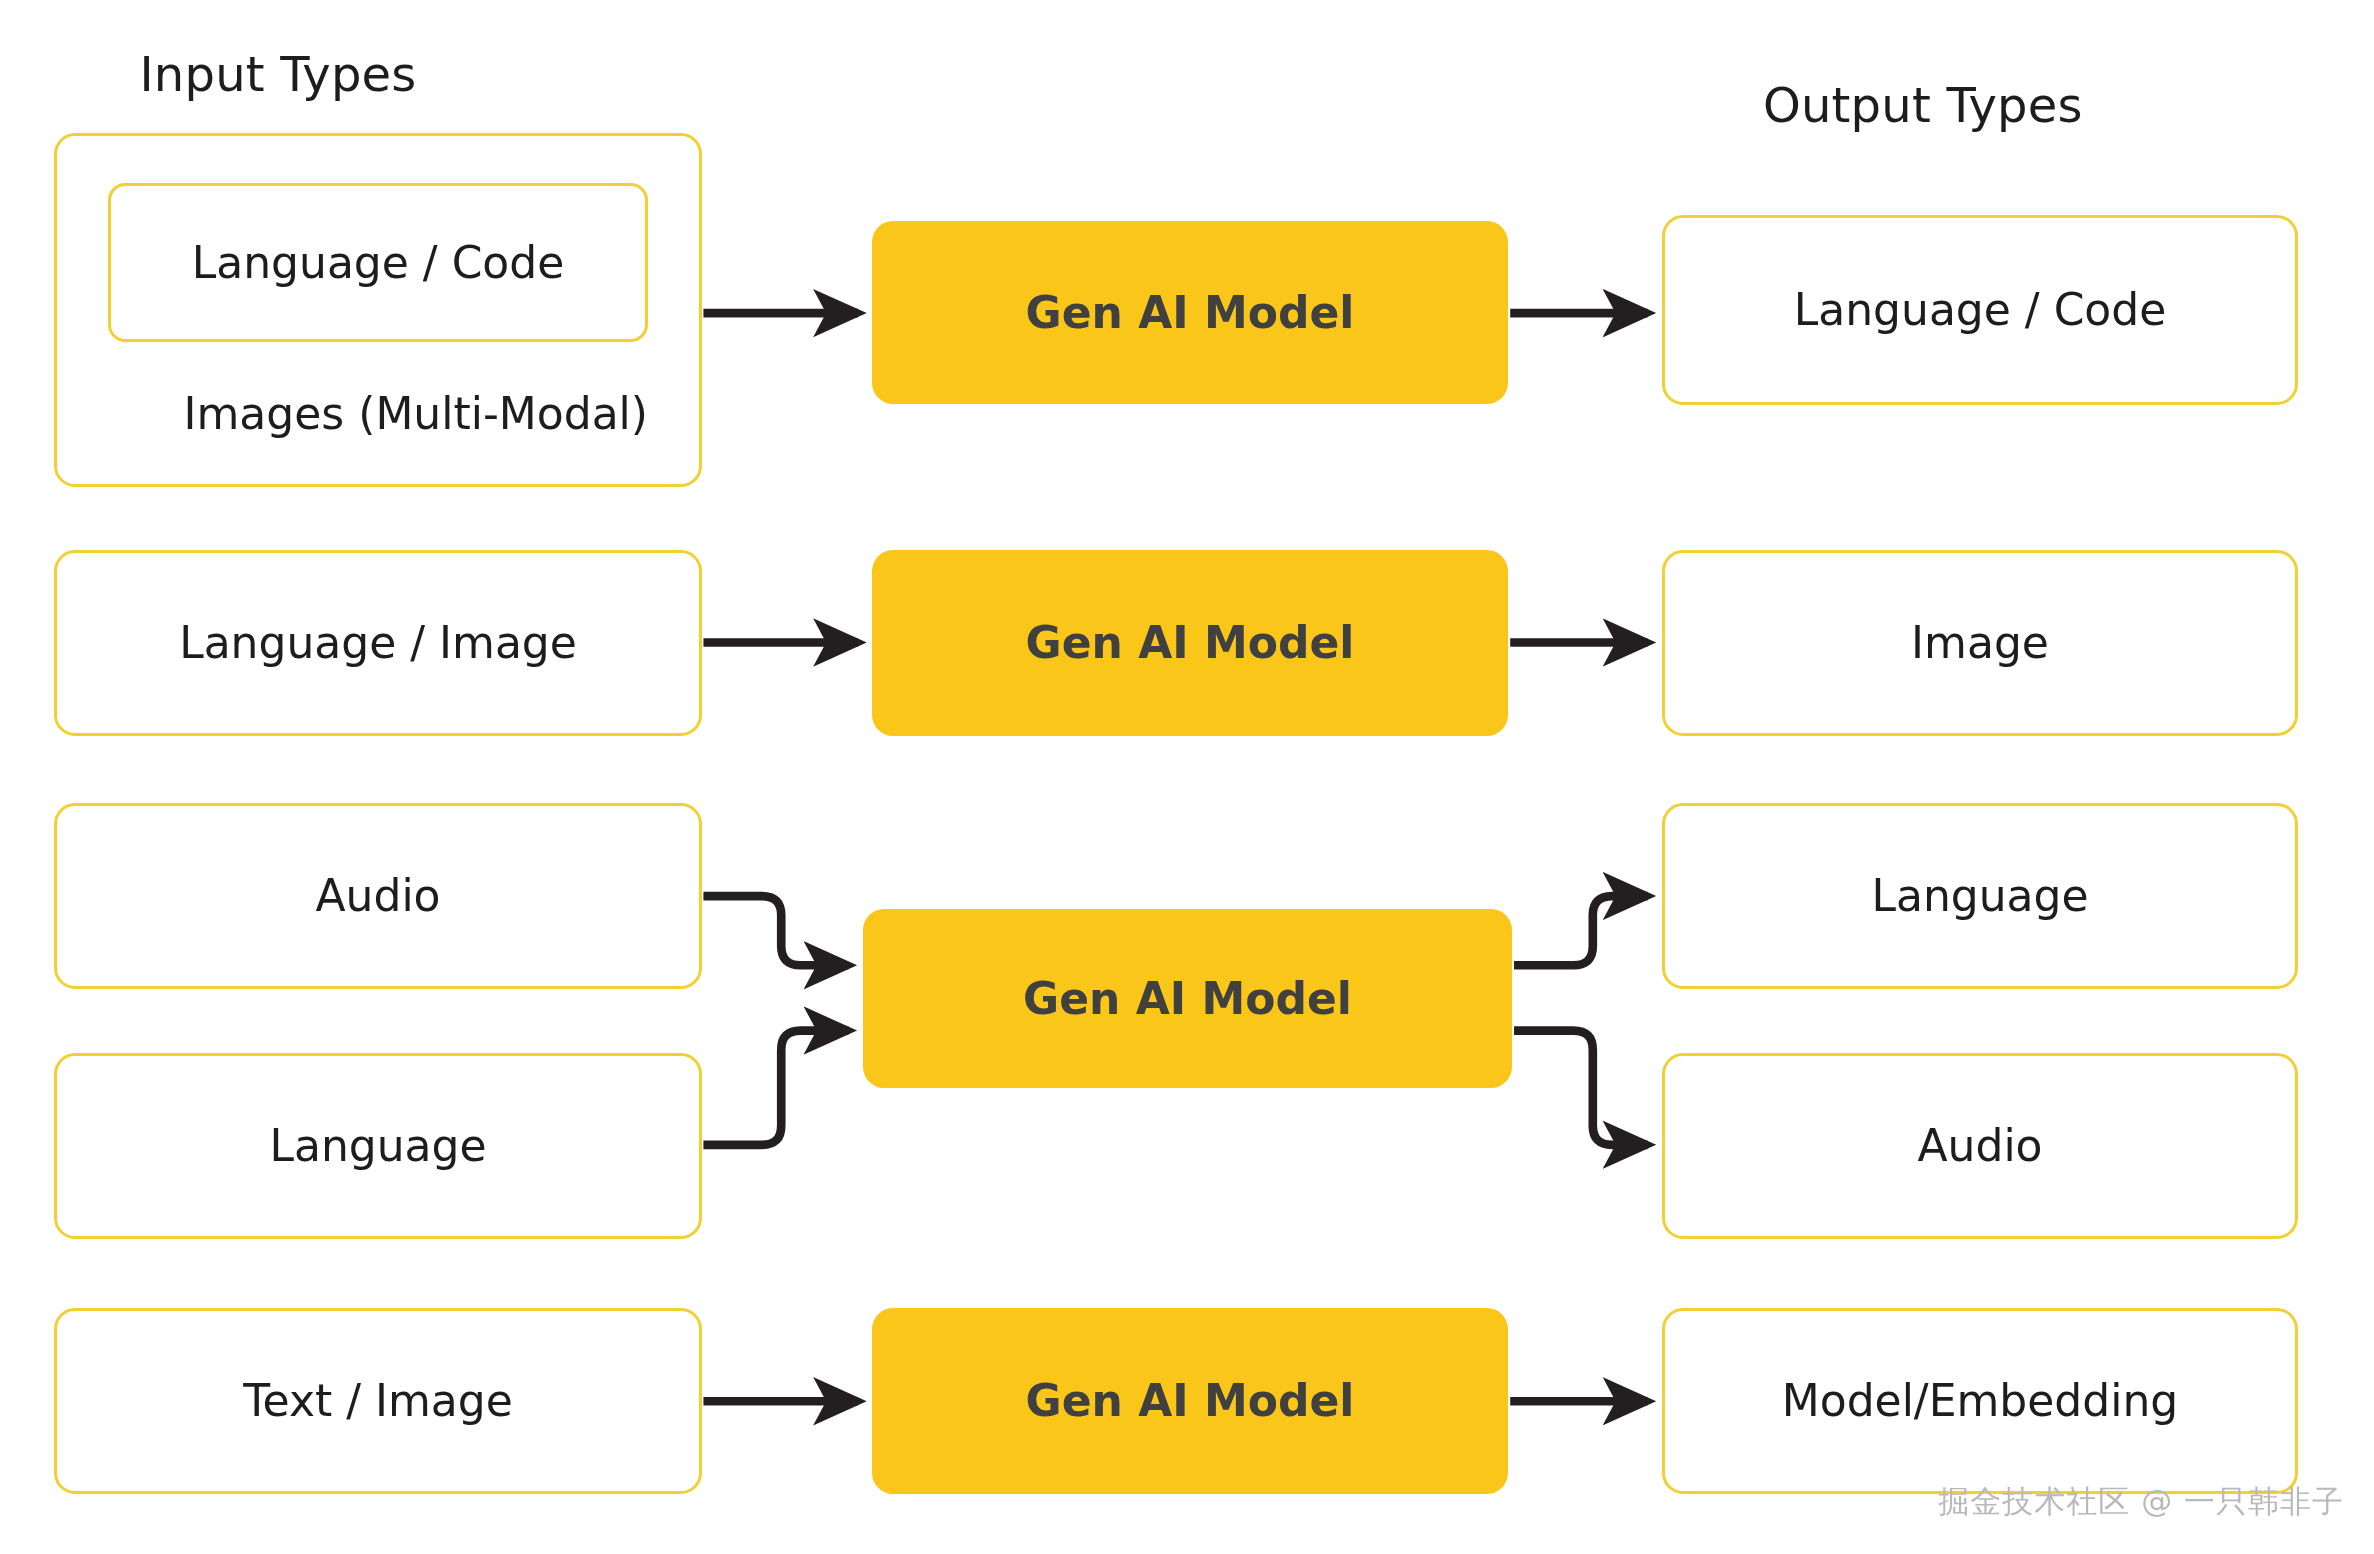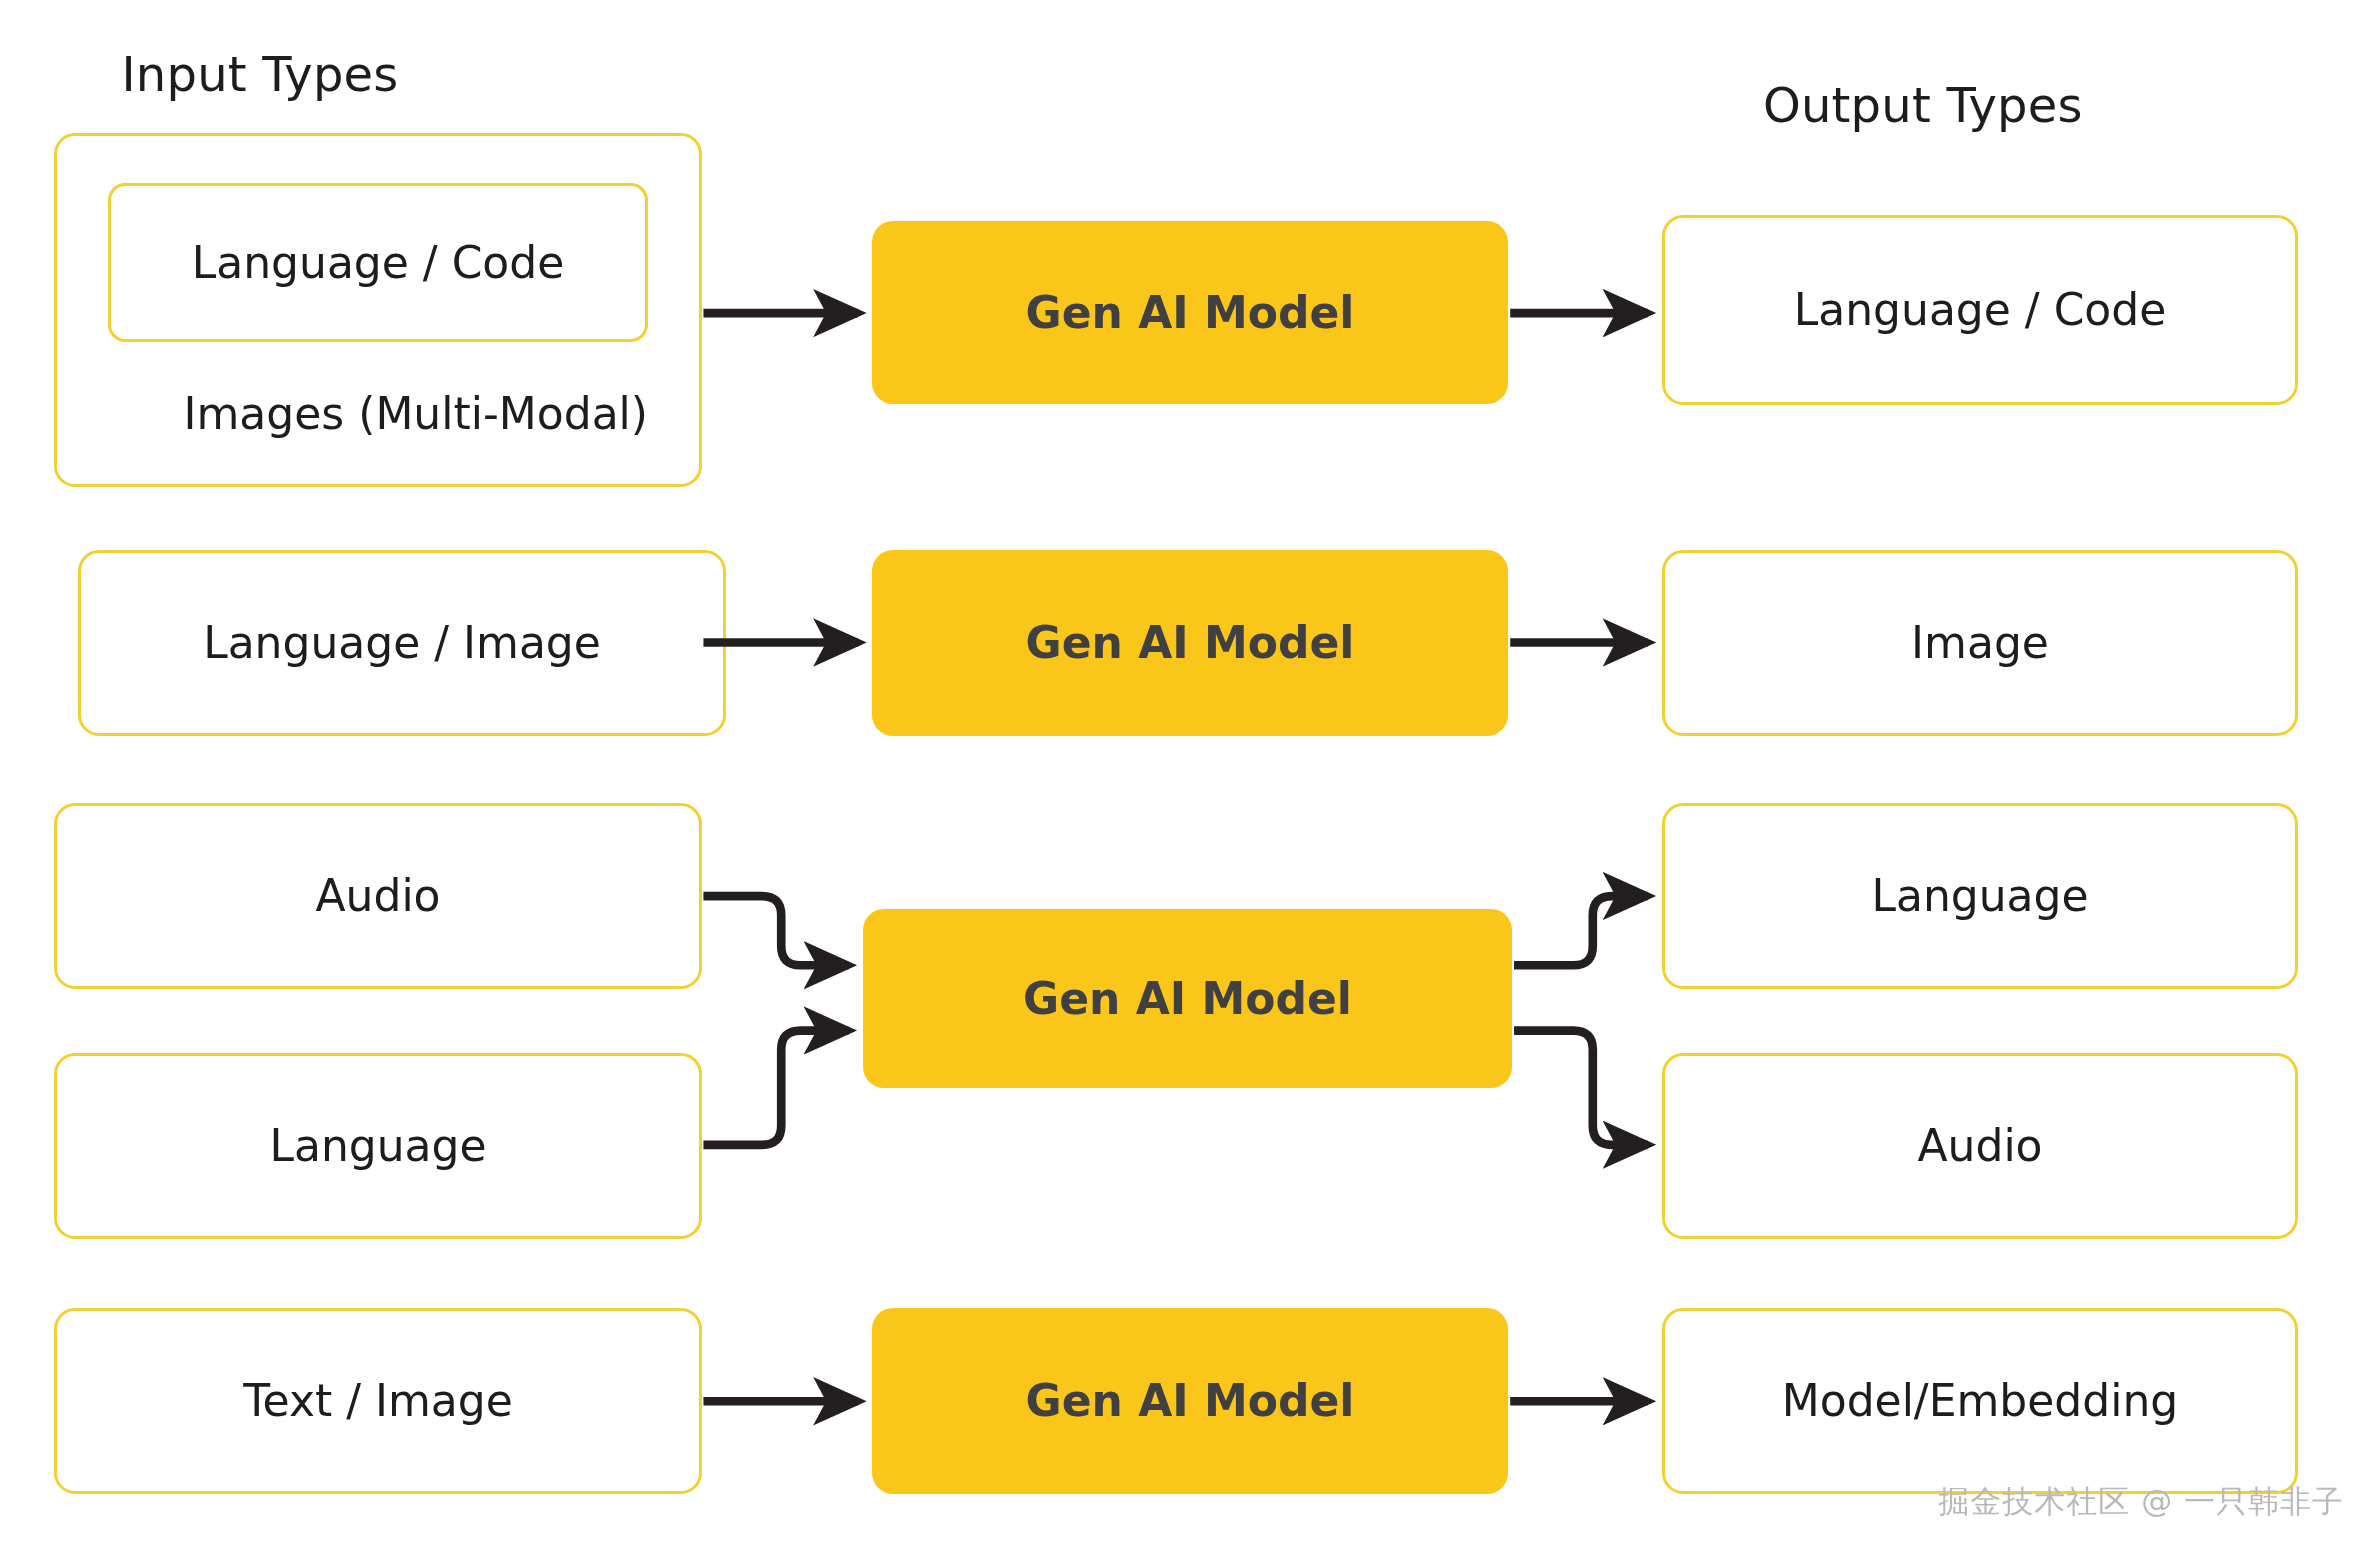--- a/index.html
+++ b/index.html
@@ -20,21 +20,21 @@
   
   .col-header {
     position: absolute;
     color: #1d1d1f;
     font-size: 48px;
     font-weight: 400;
     letter-spacing: 0.2px;
     white-space: nowrap;
     text-align: center;
   }
-  #hdr-input  { left: 116px;  top: 46px;  width: 288px; }
+  #hdr-input  { left: 134px;  top: 46px;  width: 288px; }
   #hdr-output { left: 1763px; top: 77px;  width: 288px; }
 
   
   .obox {
     position: absolute;
     box-sizing: border-box;
     background: #ffffff;
     border: 3.8px solid #F2CF32;
     border-radius: 21px;
     display: flex;
@@ -133,21 +133,21 @@
   </div>
 
   <div class="mbox" style="left:872px; top:221px; width:636px; height:183px;">
     <span class="lbl">Gen AI Model</span>
   </div>
 
   <div class="obox" style="left:1662px; top:215px; width:636px; height:190px;">
     <span class="lbl">Language / Code</span>
   </div>
 
-  <div class="obox" style="left:54px; top:550px; width:648px; height:186px;margin-left:24px;">
+  <div class="obox" style="left:54px; top:550px; width:648px; height:186px;">
     <span class="lbl">Language / Image</span>
   </div>
 
   <div class="mbox" style="left:872px; top:550px; width:636px; height:186px;">
     <span class="lbl">Gen AI Model</span>
   </div>
 
   <div class="obox" style="left:1662px; top:550px; width:636px; height:186px;text-align:center;">
     <span class="lbl">Image</span>
   </div>

